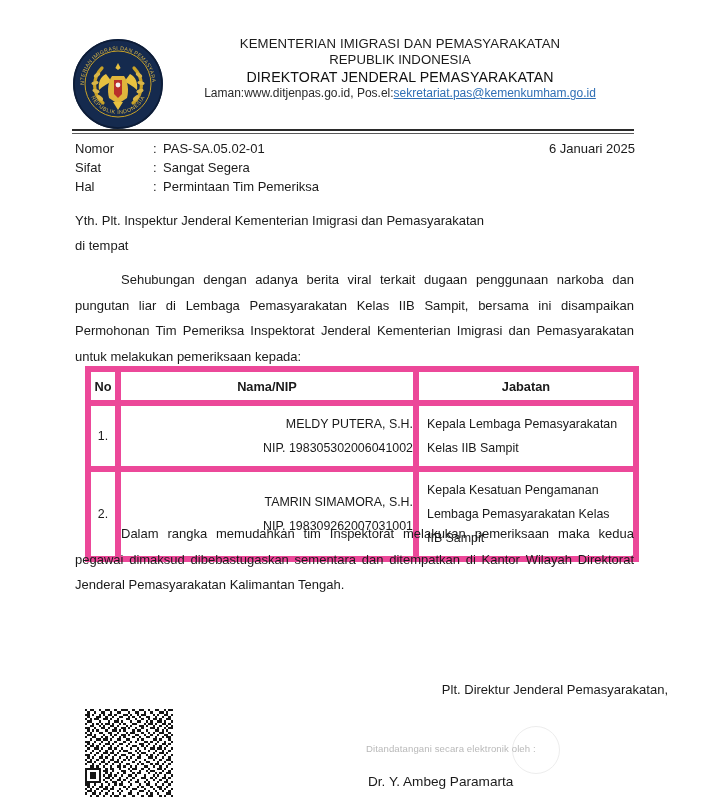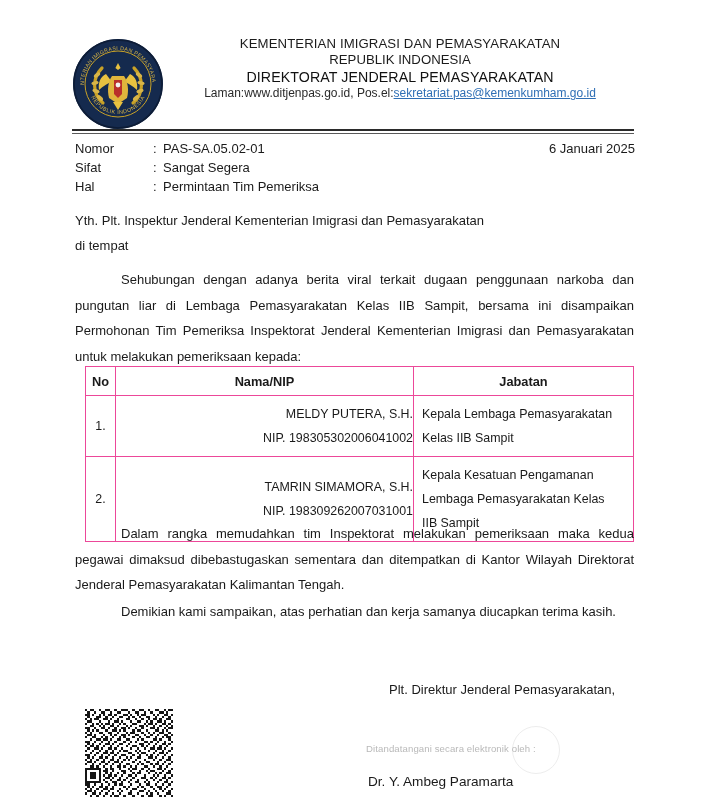--- a/index.html
+++ b/index.html
@@ -141,21 +141,21 @@
   
   .tbl {
     position: absolute;
     left: 85px; top: 366px;
     width: 548px;
     border-collapse: collapse;
     font-size: 12.4px;
     table-layout: fixed;
   }
   .tbl th, .tbl td {
-    border: 1px solid #ec4899;
+    border: 6px solid #ec4899;
     vertical-align: middle;
   }
   .tbl th {
     text-align: center;
     font-weight: bold;
     padding: 4px 2px;
     height: 20px;
     font-size: 12.8px;
   }
   .col-no { width: 30px; }
@@ -166,23 +166,24 @@
     font-size: 12.4px;
   }
   .td-nama { padding: 6px 0 6px 9px; text-align: right; }
   .td-jab  { padding: 6px 4px 6px 8px; }
   .cell-line { line-height: 24px; white-space: nowrap; }
   .cell-line-wrap { line-height: 24px; }
 
   
   .sig-block {
     position: absolute;
-    left: 389px; top: 681px;
+    left: 368px; top: 681px;
     width: 300px;
     font-size: 13px;
+    text-align: right;
   }
   .sig-title { line-height: 18px; white-space: nowrap; }
   .kumham-logo {
     position: absolute;
     left: 363px; top: 703px;
     width: 128px; height: 38px;
   }
   .esign-note {
     position: absolute;
     left: 366px; top: 743px;
@@ -332,21 +333,20 @@
         <td class="td-jab">
           <div class="cell-line-wrap">Kepala Kesatuan Pengamanan</div>
           <div class="cell-line-wrap">Lembaga Pemasyarakatan Kelas</div>
           <div class="cell-line-wrap">IIB Sampit</div>
         </td>
       </tr>
     </tbody>
   </table>
 
   <div class="para" id="para-closing1">Dalam rangka memudahkan tim Inspektorat melakukan pemeriksaan maka kedua pegawai dimaksud dibebastugaskan sementara dan ditempatkan di Kantor Wilayah Direktorat Jenderal Pemasyarakatan Kalimantan Tengah.</div>
-  <div class="para" id="para-closing2">Demikian kami sampaikan, atas perhatian dan kerja samanya diucapkan terima kasih.</div>
 
   <div class="qr">
     <svg viewBox="0 0 41 41" width="110" height="92" shape-rendering="crispEdges">
       <rect width="41" height="41" fill="#ffffff"></rect>
       <g fill="#161616">
 
         <rect x="1" y="27" width="7" height="1"></rect>
           <rect x="1" y="33" width="7" height="1"></rect>
         <rect x="1" y="27" width="1" height="7"></rect>
           <rect x="7" y="27" width="1" height="7"></rect>

